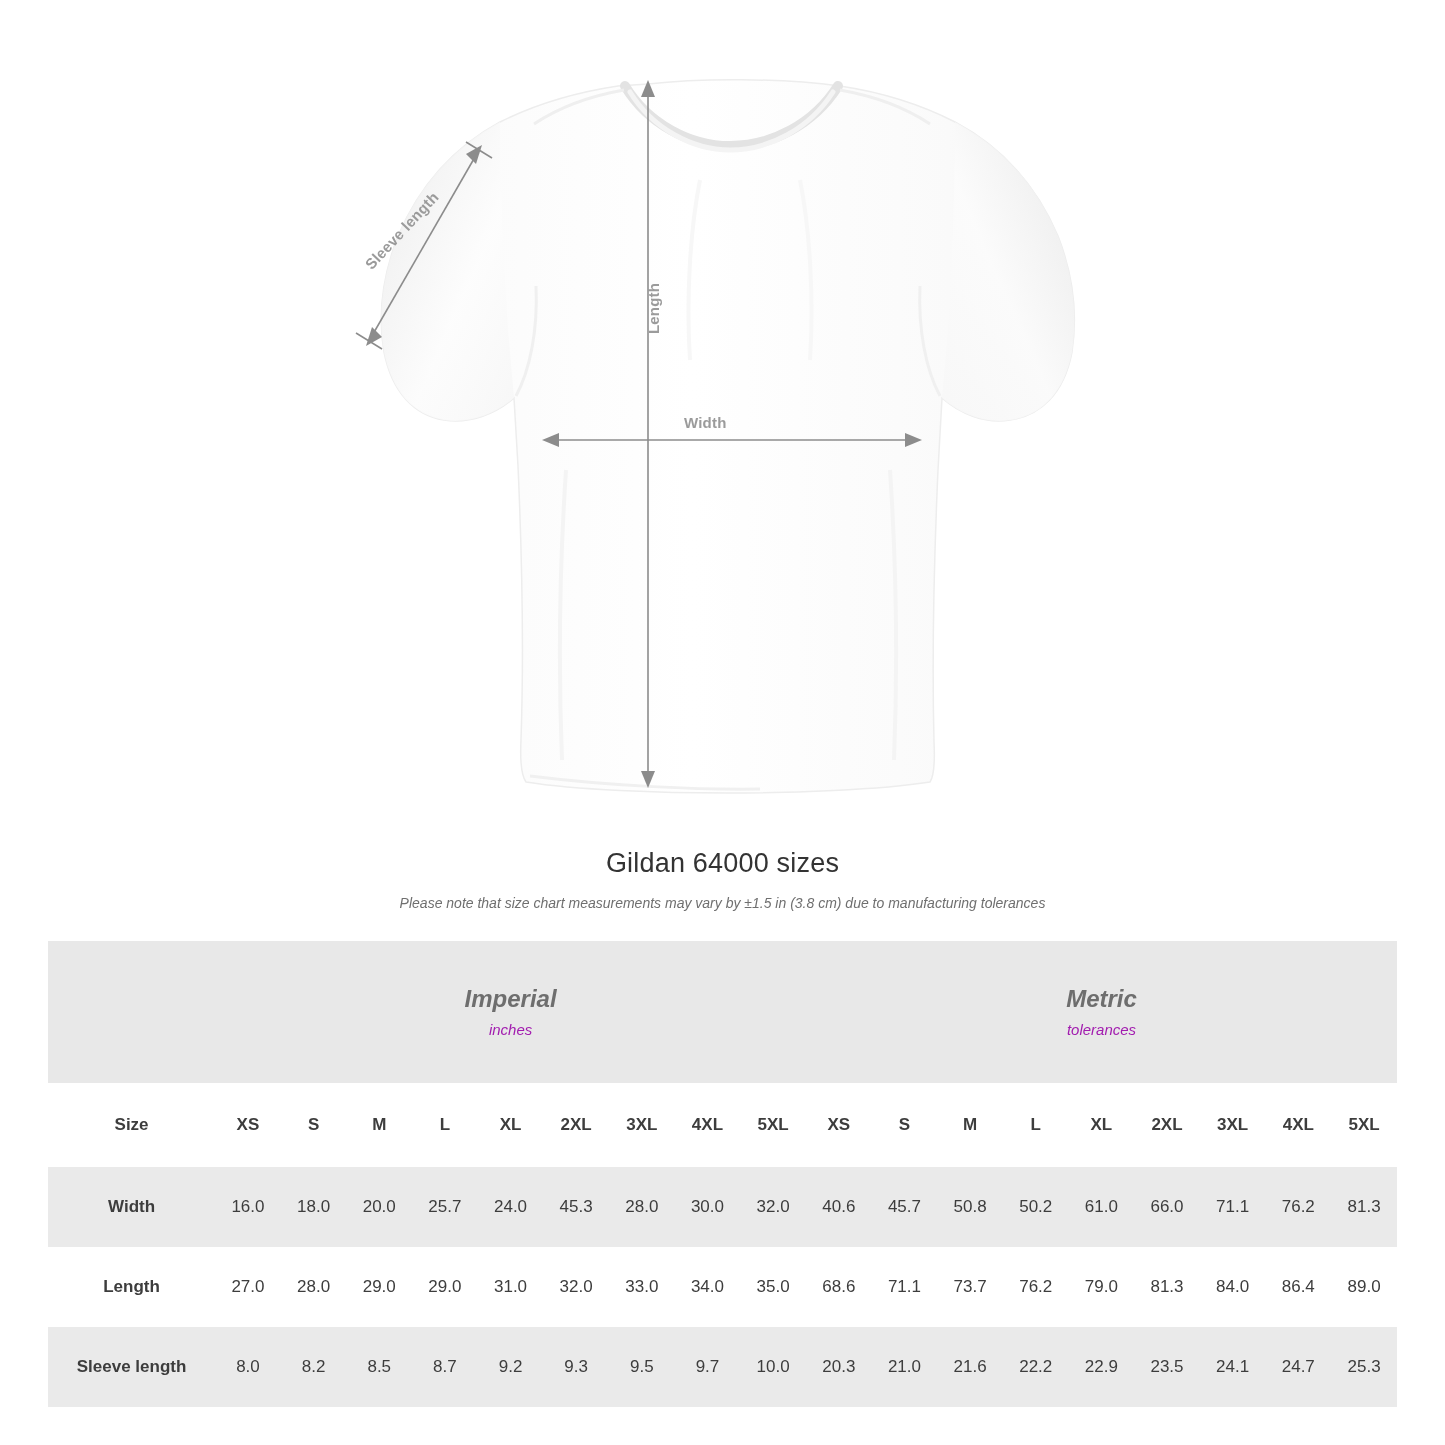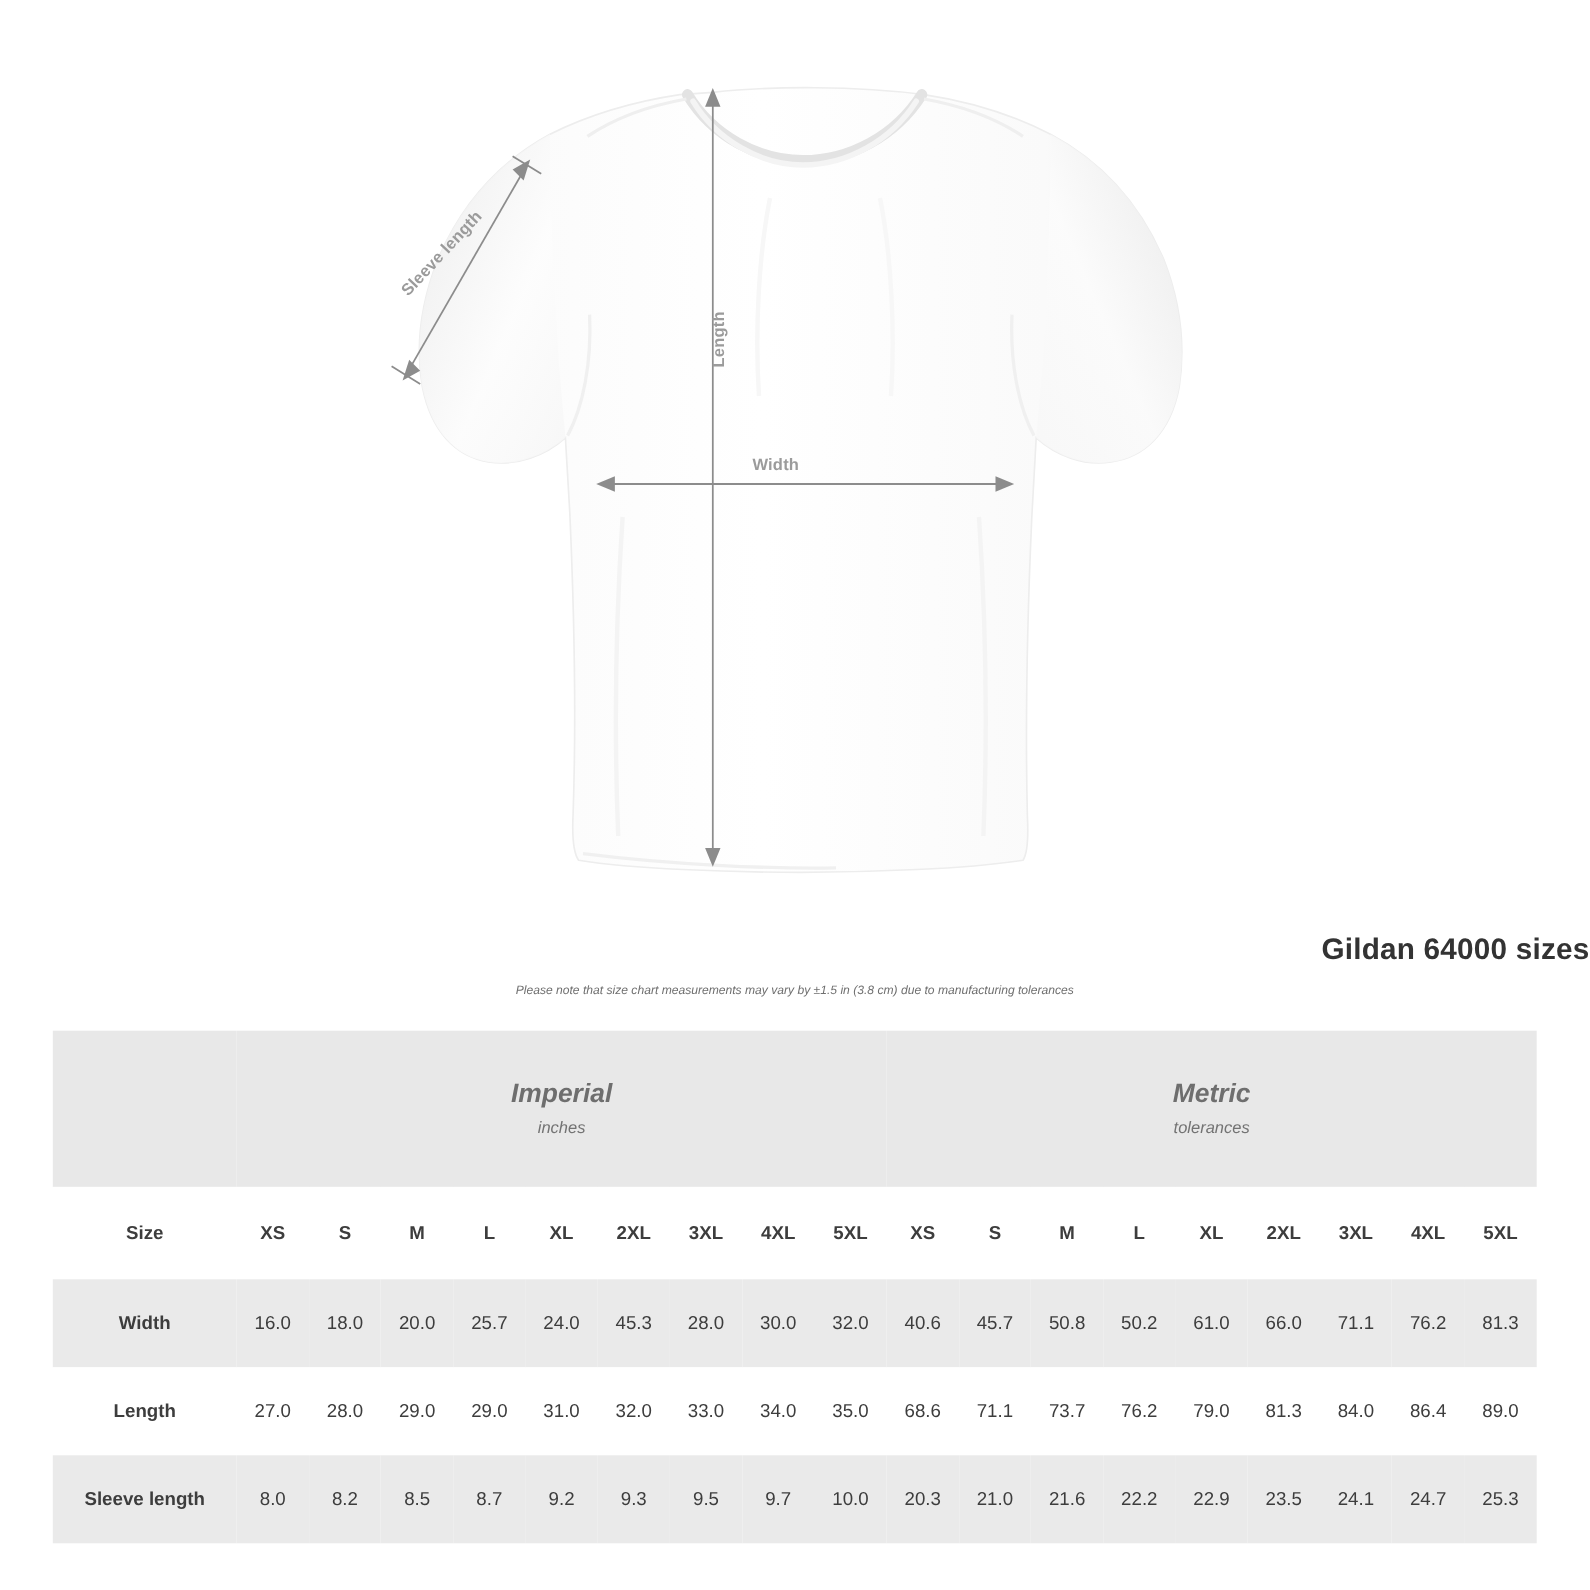--- a/index.html
+++ b/index.html
@@ -51,30 +51,30 @@
   }
   .dim-label.sleeve-label {
     left: 352px;
     top: 222px;
     transform: rotate(-47deg);
     transform-origin: center center;
   }
 
   
   .chart-title {
-    text-align: right;
+    text-align: center;
     font-size: 27px;
-    font-weight: bold;
+    font-weight: normal;
     color: #333333;
     margin: 18px 0 0 0;
     letter-spacing: 0.2px;
   }
   .chart-note {
     text-align: center;
-    font-size: 11px;
+    font-size: 14px;
     font-style: italic;
     color: #6f6f6f;
     margin: 16px 0 0 0;
   }
 
   
   .table-wrap {
     margin: 30px 48px 0 48px;
     width: 1349px;
   }
@@ -96,21 +96,21 @@
   .unit-head .u-name {
     font-size: 24px;
     font-weight: bold;
     font-style: italic;
     color: #6e6e6e;
     line-height: 1.1;
   }
   .unit-head .u-sub {
     font-size: 15px;
     font-style: italic;
-    color: #737373;
+    color: #a21caf;
     margin-top: 8px;
   }
   .corner {
     background: #e8e8e8;
   }
 
   tr.row-size td {
     height: 84px;
     background: #ffffff;
     text-align: center;

